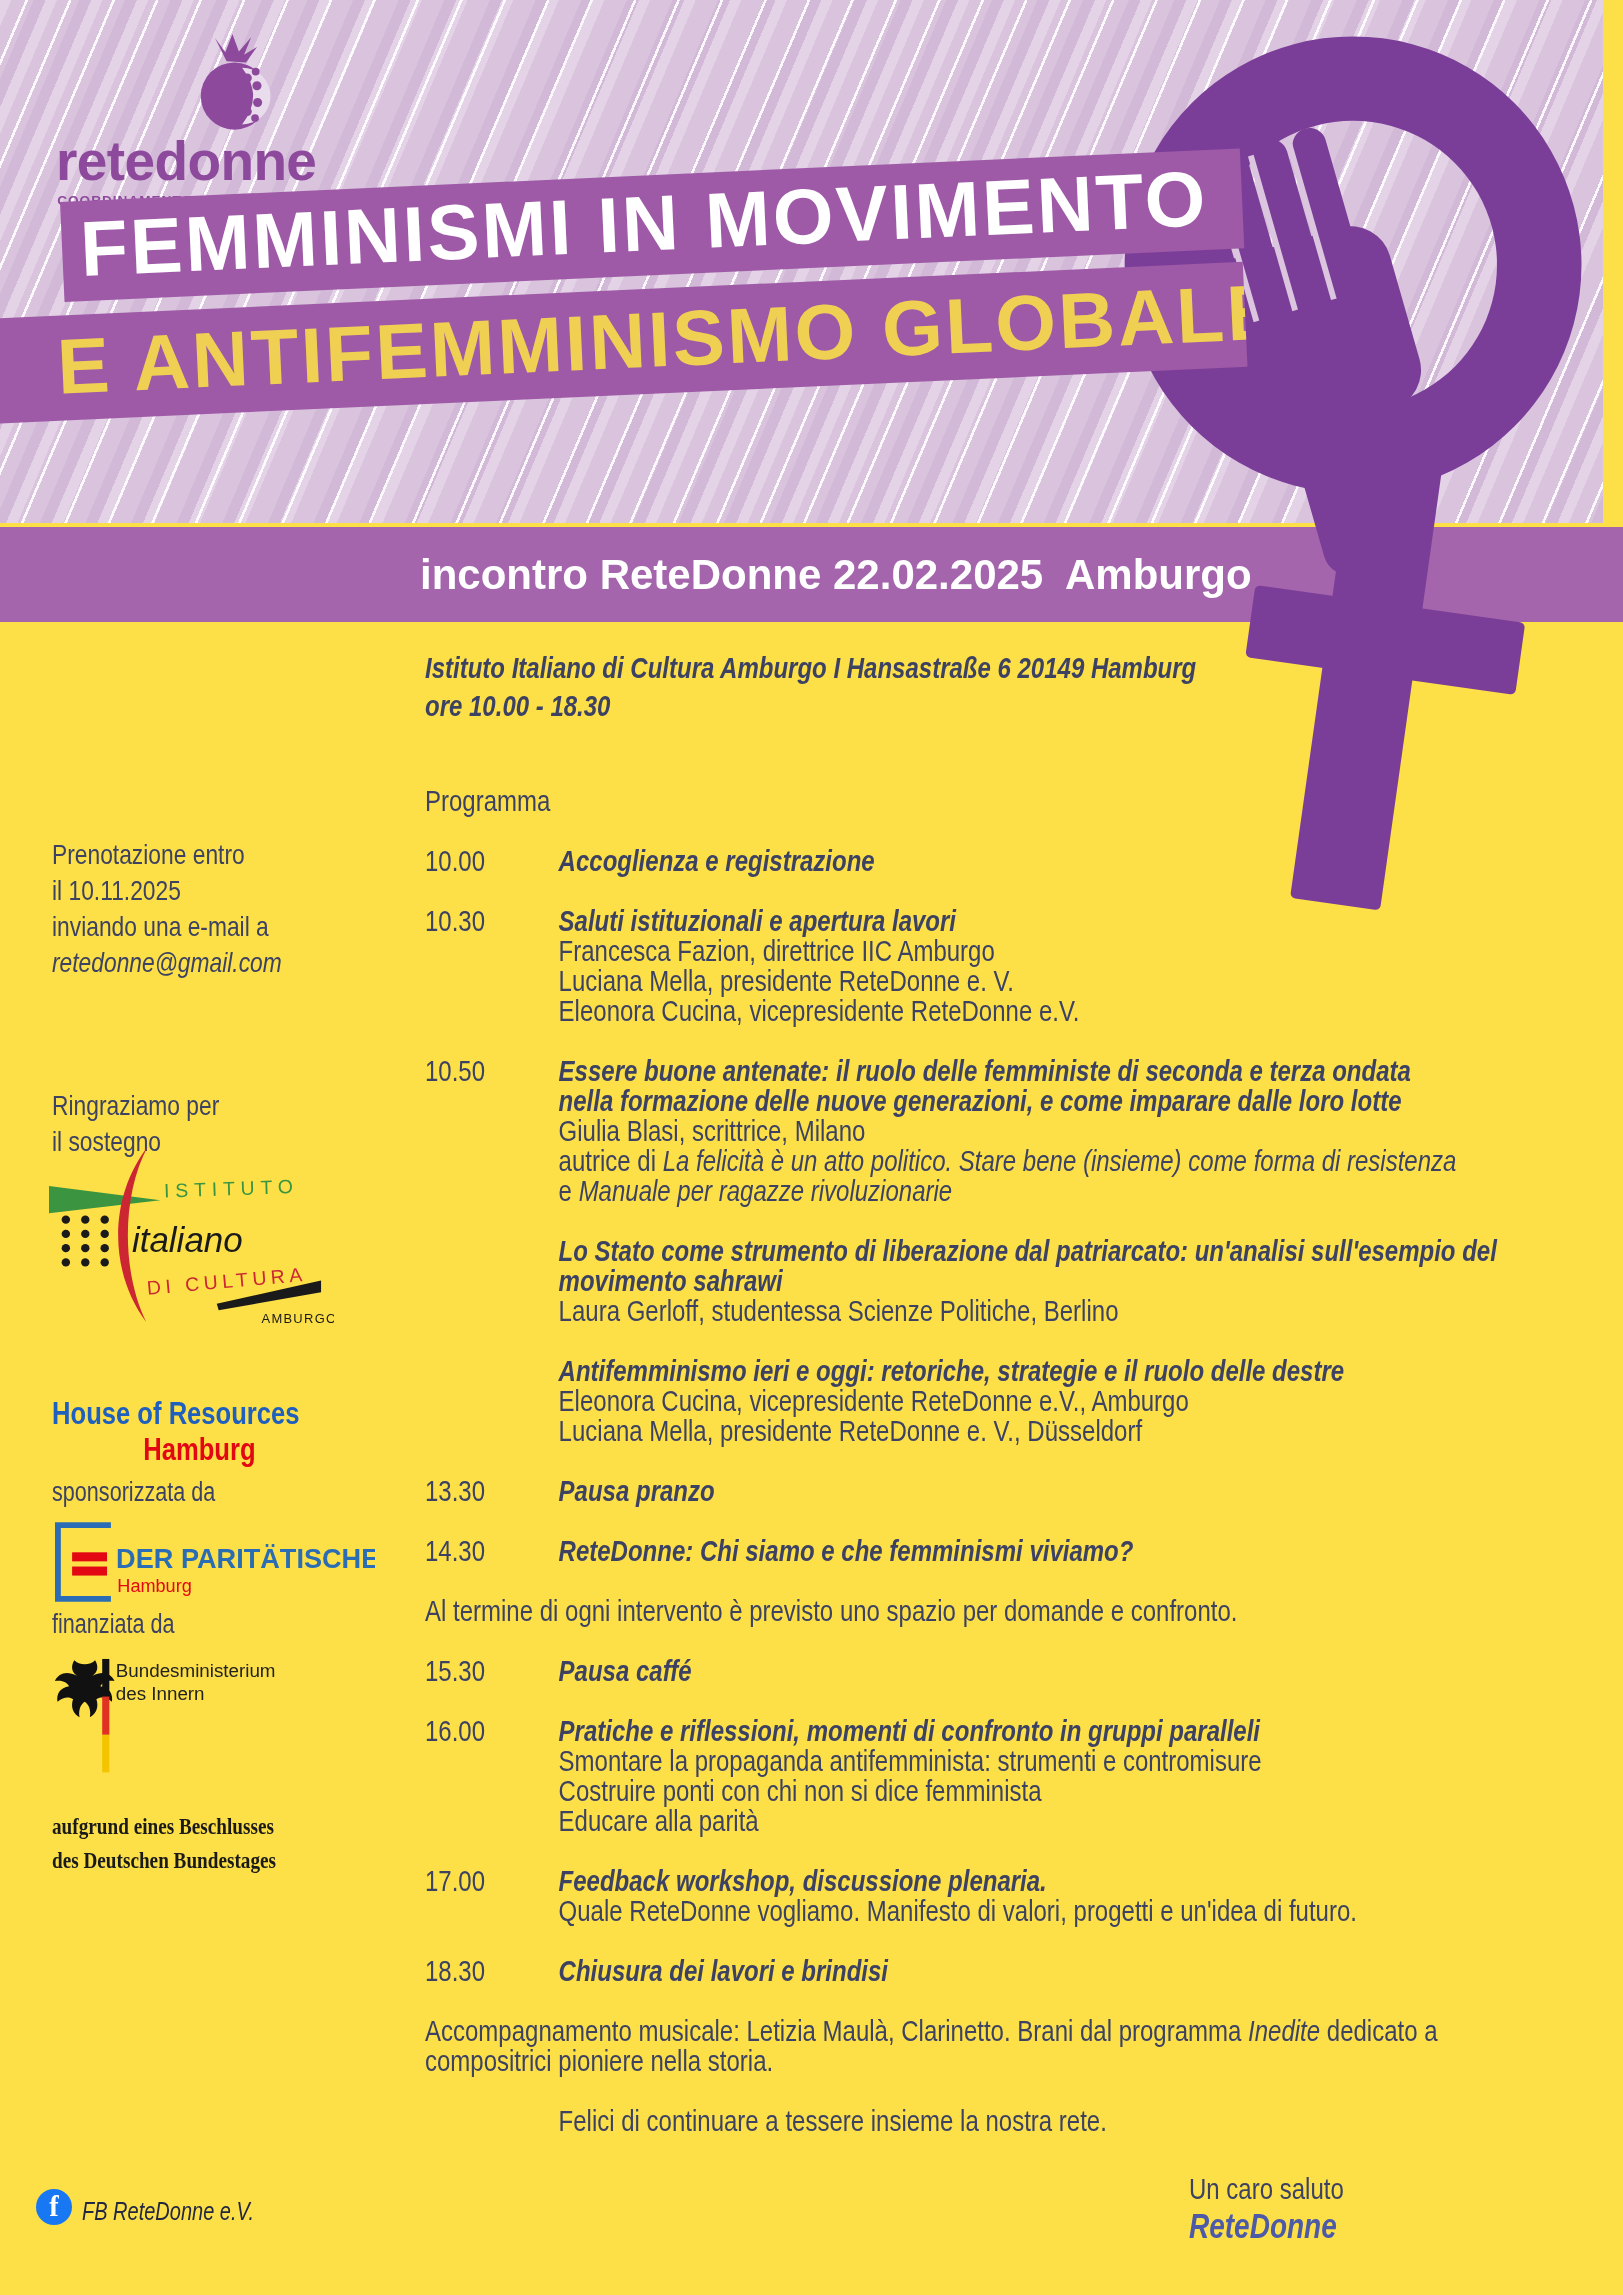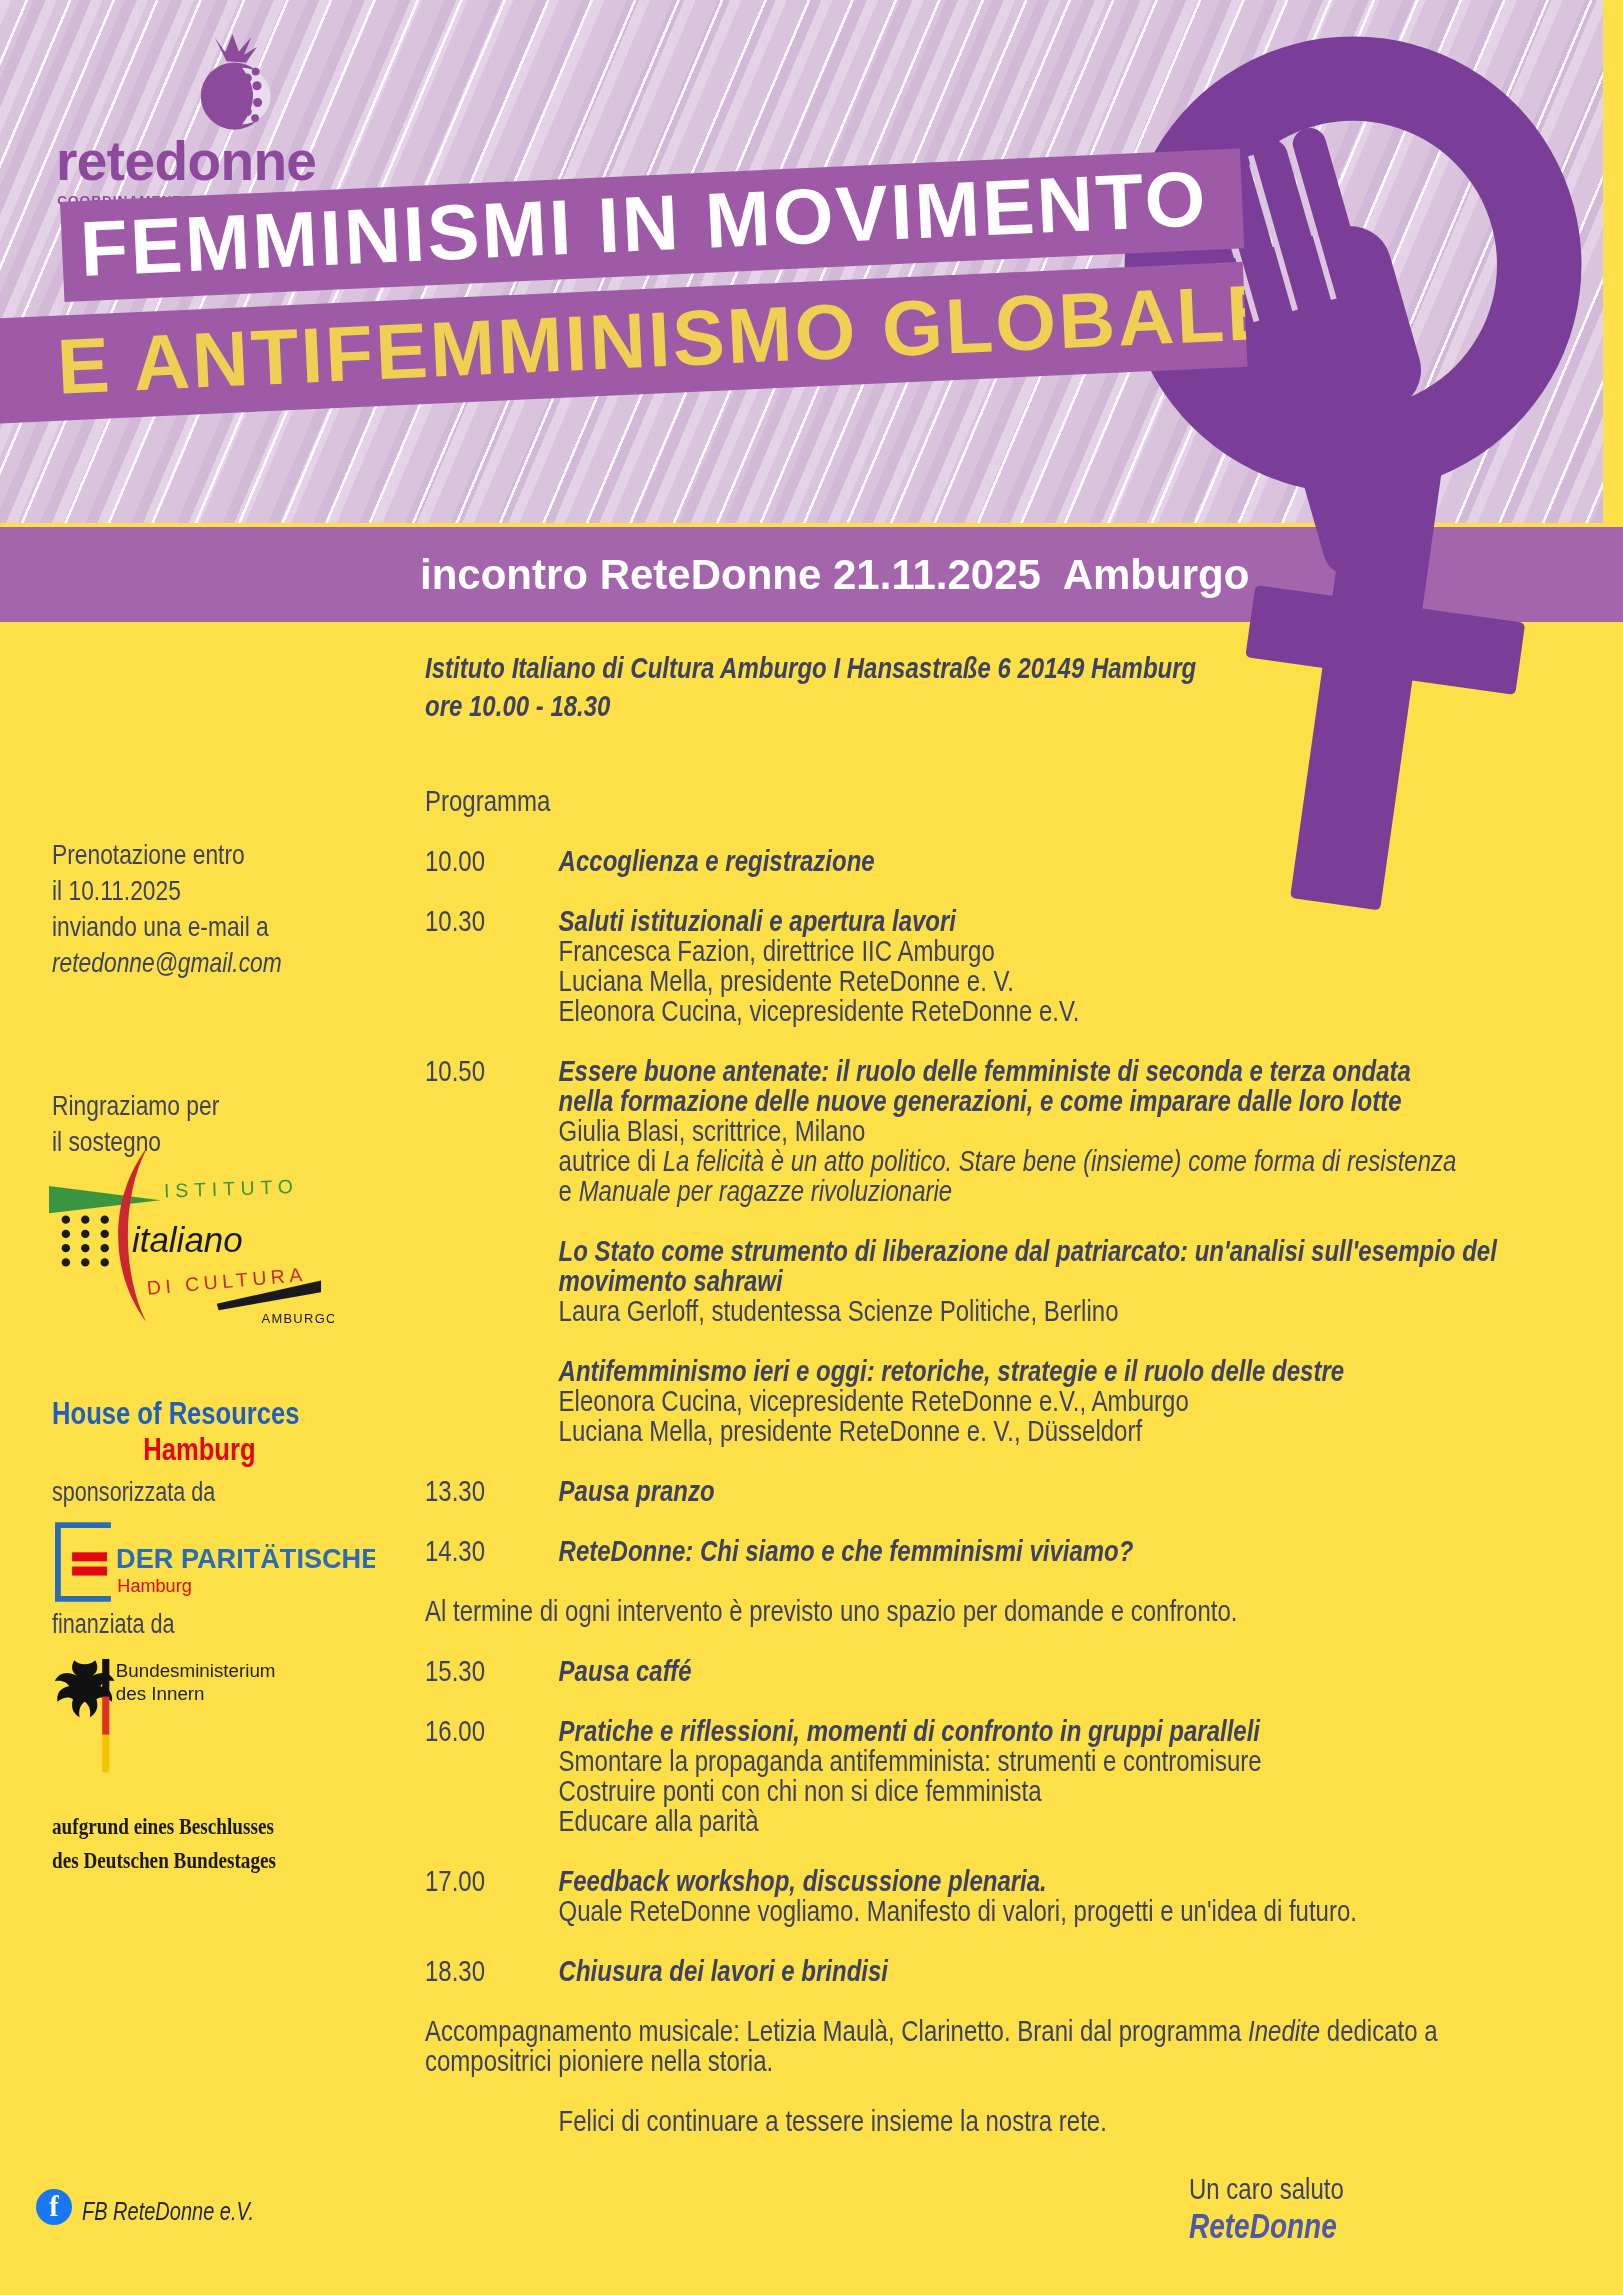--- a/index.html
+++ b/index.html
@@ -79,21 +79,21 @@
         <circle cx="84" cy="120" r="7"></circle>
           <circle cx="96" cy="130" r="6"></circle>
         <circle cx="97" cy="58" r="6"></circle>
       </g>
     </svg>
     <div class="brand-name">retedonne</div>
     <div class="brand-tag">COORDINAMENTO ITALIANE ALL'ESTERO</div>
   </div>
 
   <div class="event-bar">
-    <div class="ebt">incontro ReteDonne 21.11.2025  Amburgo</div>
+    <div class="ebt">incontro ReteDonne 22.02.2025  Amburgo</div>
   </div>
 
   <svg class="symbol" width="527" height="889" viewBox="0 0 812 1370">
     <path d="M396,16 a352,352 0 1,0 0.2,0 Z M396,146 a222,222 0 1,1 -0.2,0 Z" fill="#7b3e98" fill-rule="evenodd"></path>
     <g transform="rotate(8 430 950)" fill="#7b3e98">
       <rect x="355" y="600" width="140" height="758" rx="8"></rect>
       <rect x="235" y="888" width="420" height="112" rx="8"></rect>
     </g>
     <g transform="rotate(-16 330 470)">
       <g fill="#7b3e98">

